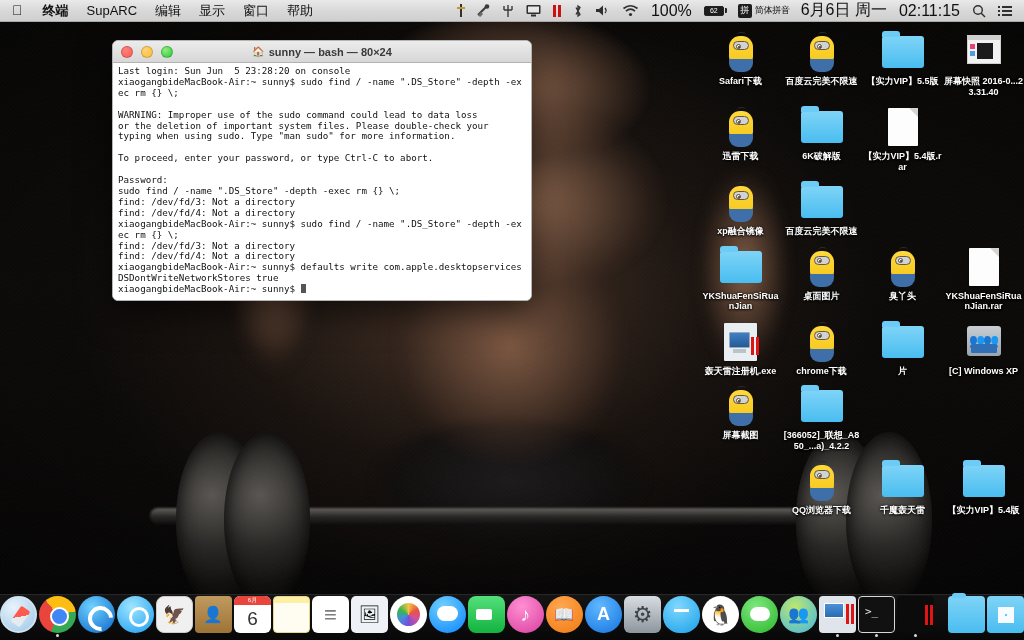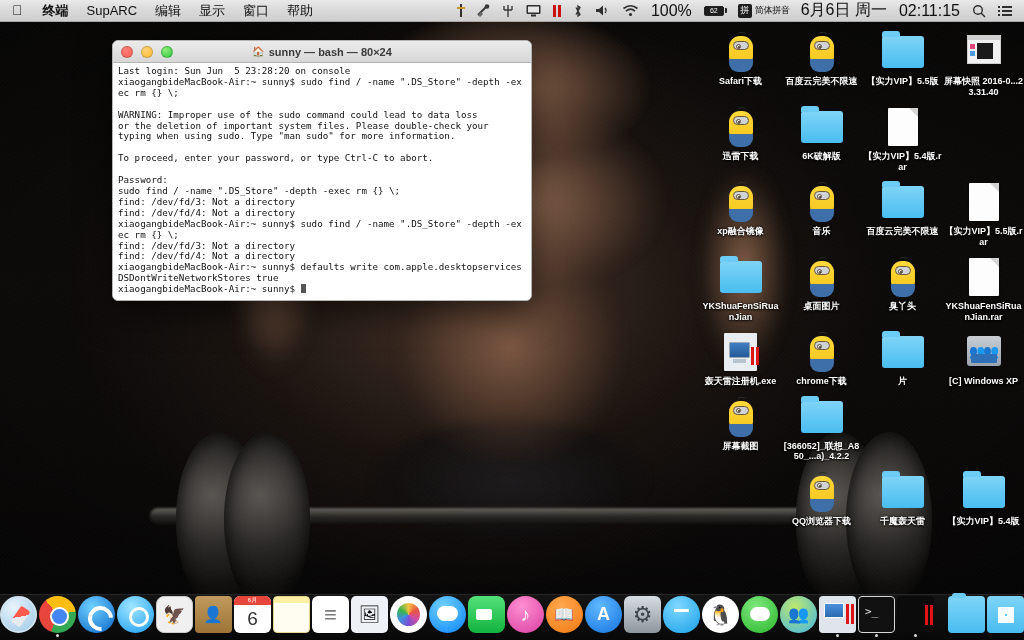--- a/index.html
+++ b/index.html
@@ -532,41 +532,23 @@
             <span class="m-body"></span>
             <span class="m-overall"></span>
             <span class="m-goggle"></span>
             <span class="m-eye"></span>
           </span>
         </div>
         <div class="lbl">xp融合镜像</div>
       </div>
       <div class="dicon">
         <div class="art">
-          <span class="minion">
-            <span class="m-hair"></span>
-            <span class="m-body"></span>
-            <span class="m-overall"></span>
-            <span class="m-goggle"></span>
-            <span class="m-eye"></span>
-          </span>
-        </div>
-        <div class="lbl">音乐</div>
-      </div>
-      <div class="dicon">
-        <div class="art">
           <span class="folder"></span>
         </div>
         <div class="lbl">百度云完美不限速</div>
-      </div>
-      <div class="dicon">
-        <div class="art">
-          <span class="docfile"></span>
-        </div>
-        <div class="lbl">【实力VIP】5.5版.rar</div>
       </div>
     </div>
     <div class="icon-row">
       <div class="dicon">
         <div class="art">
           <span class="folder"></span>
         </div>
         <div class="lbl">YKShuaFenSiRuanJian</div>
       </div>
       <div class="dicon">

